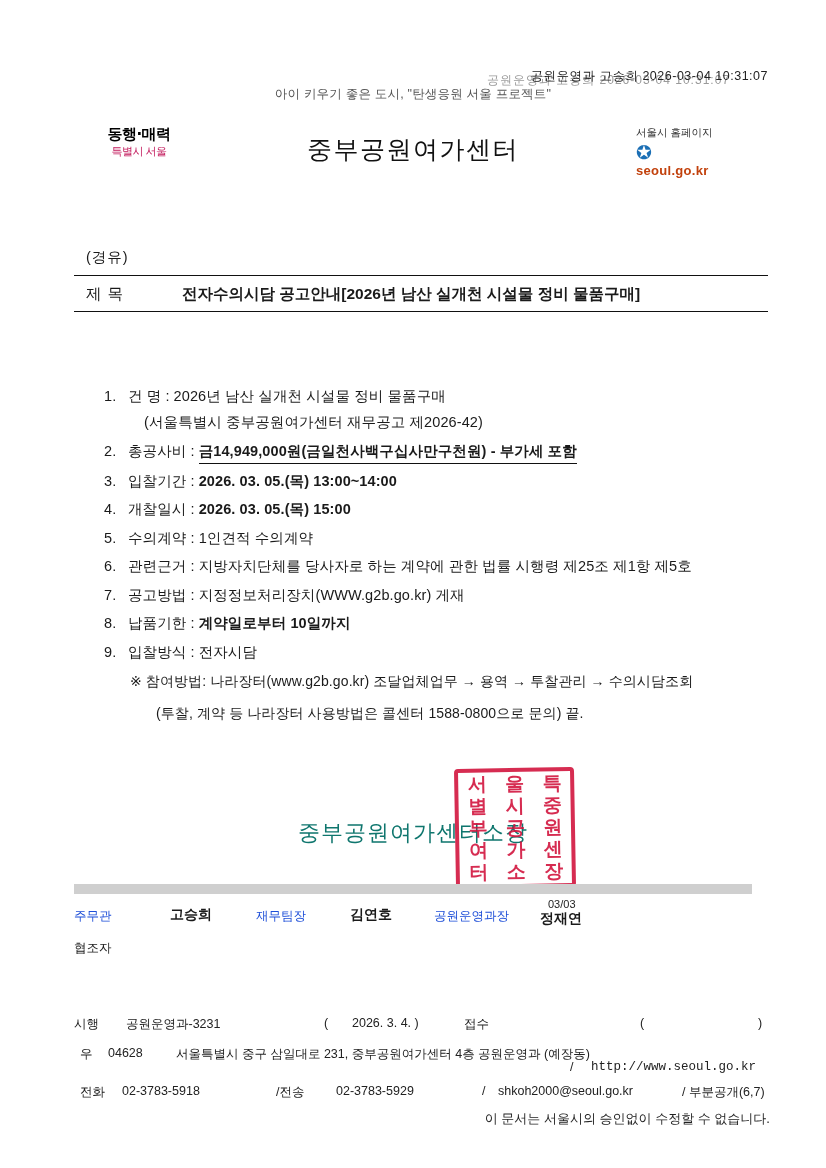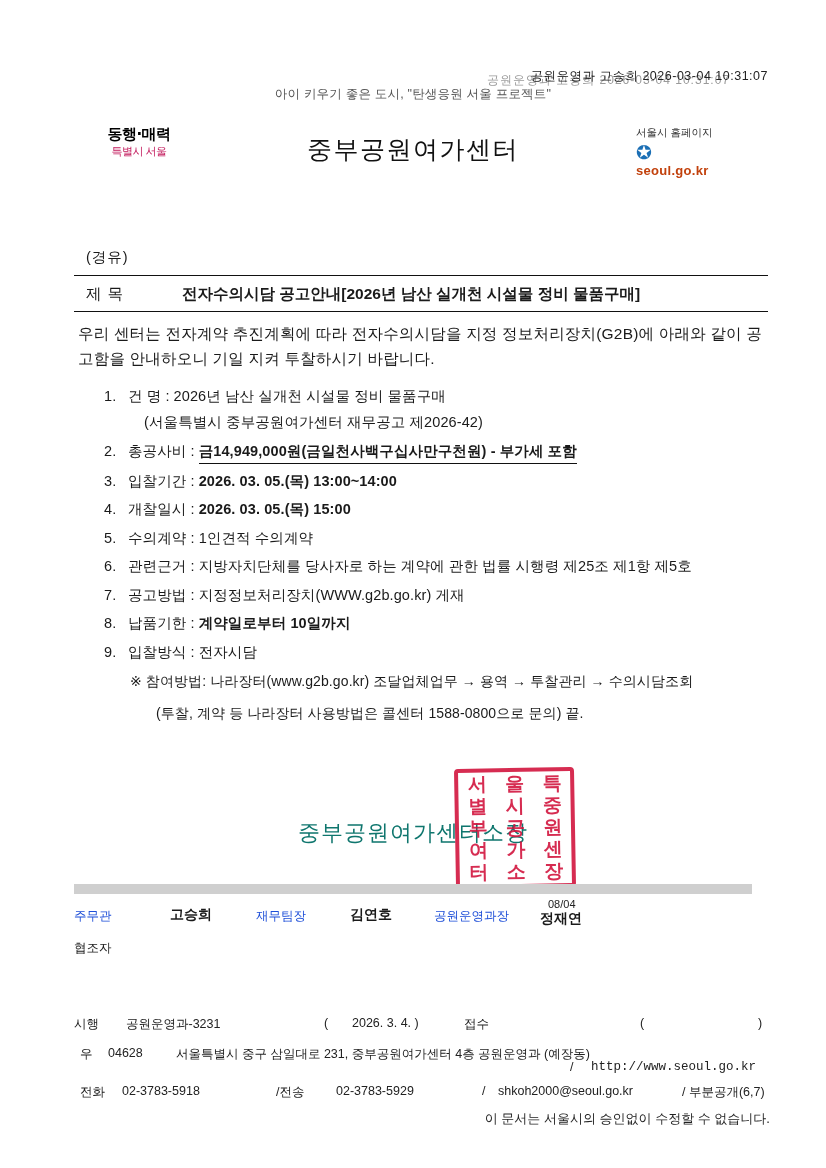--- a/index.html
+++ b/index.html
@@ -315,21 +315,20 @@
 
   <div class="rule" id="rule-top"></div>
 
   <div class="field-row" id="row-jemok">
     <div class="field-label">제목</div>
     <div class="field-value">전자수의시담 공고안내[2026년 남산 실개천 시설물 정비 물품구매]</div>
   </div>
 
   <div class="rule" id="rule-bottom"></div>
 
-  <div class="body-para">우리 센터는 전자계약 추진계획에 따라 전자수의시담을 지정 정보처리장치(G2B)에 아래와 같이 공고함을 안내하오니 기일 지켜 투찰하시기 바랍니다.</div>
 
   <div class="num-list">
 
     <div class="num-item">
       <span class="num-idx">1.</span>
       <span class="num-label">건      명 :</span>
       <span class="num-text">2026년 남산 실개천 시설물 정비 물품구매</span>
     </div>
     <div class="sub-line">(서울특별시 중부공원여가센터 재무공고 제2026-42)</div>
 
@@ -408,21 +407,21 @@
   <div class="band"></div>
 
   <div class="approval">
     <div class="appr-cell appr-role" style="left:0px; top:6px;">주무관</div>
     <div class="appr-cell appr-person" style="left:96px; top:4px;">고승희</div>
 
     <div class="appr-cell appr-role" style="left:182px; top:6px;">재무팀장</div>
     <div class="appr-cell appr-person" style="left:276px; top:4px;">김연호</div>
 
     <div class="appr-cell appr-role" style="left:360px; top:6px;">공원운영과장</div>
-    <div class="appr-date" style="left:474px; top:-4px;">08/04</div>
+    <div class="appr-date" style="left:474px; top:-4px;">03/03</div>
     <div class="appr-cell appr-person" style="left:466px; top:8px;">정재연</div>
   </div>
 
   <div class="cooperator">협조자</div>
 
   <div class="footer" id="f-line1">
     <span class="fx" style="left:0px;">시행</span>
     <span class="fx" style="left:52px;">공원운영과-3231</span>
     <span class="fx" style="left:250px;">(</span>
     <span class="fx" style="left:278px;">2026. 3. 4. )</span>

